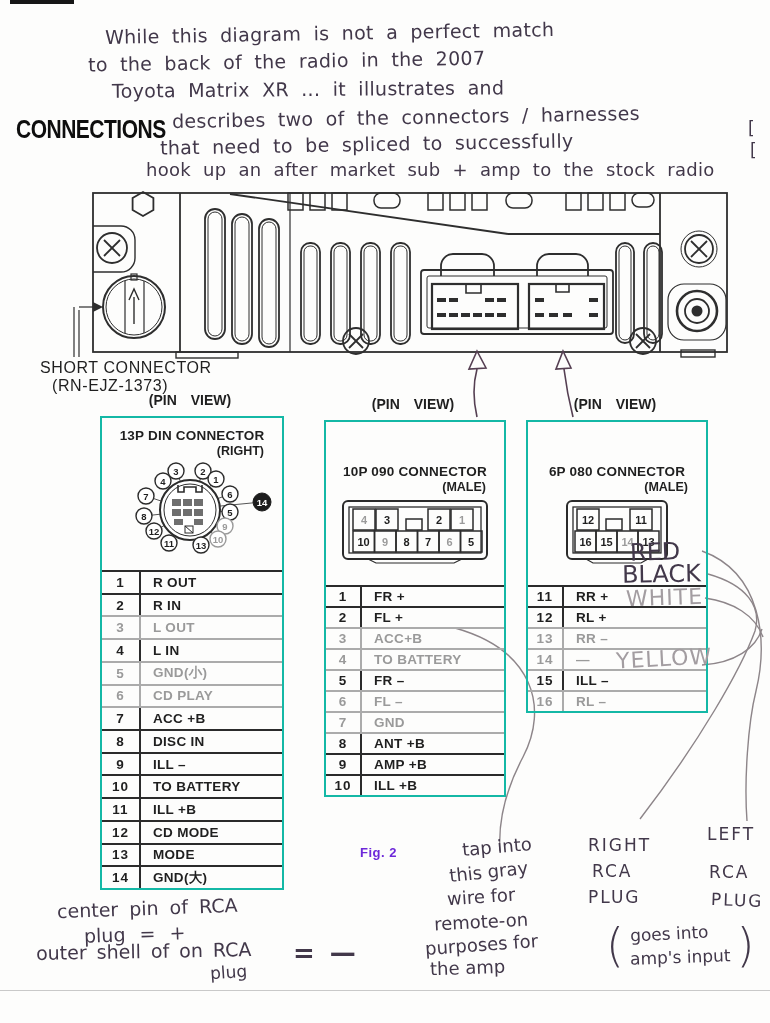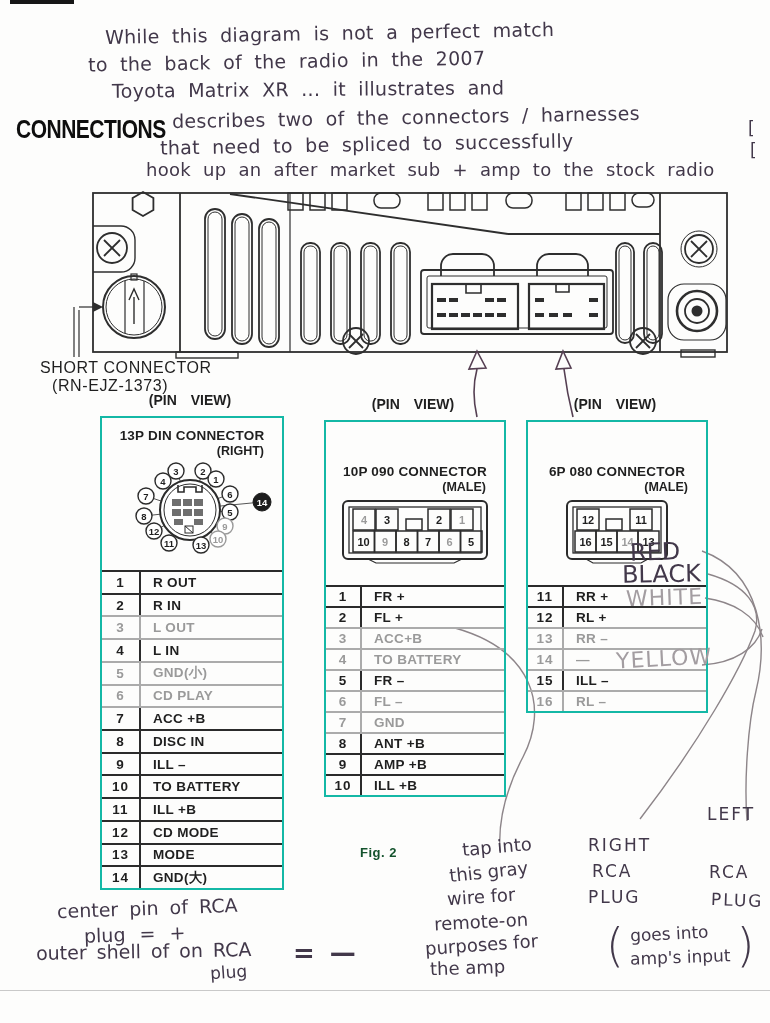--- a/index.html
+++ b/index.html
@@ -458,34 +458,34 @@
         <span class="pl">RL –</span>
       </div>
   </div>
 </div>
 
 <div class="notepen" style="left:630px;top:538px;font-size:24px;color:#42384a;transform:rotate(-2deg);">RED</div>
 <div class="notepen" style="left:622px;top:560px;font-size:24px;color:#42384a;transform:rotate(-1deg);">BLACK</div>
 <div class="notepen" style="left:626px;top:585px;font-size:22px;color:#a39da1;transform:rotate(-2deg);letter-spacing:1px;">WHITE</div>
 <div class="notepen" style="left:616px;top:646px;font-size:22px;color:#a39da1;transform:rotate(-3deg);letter-spacing:1px;">YELLOW</div>
 
-<div class="abs print" style="left:360px;top:845px;font-size:13px;font-weight:600;letter-spacing:.5px;color:#14532d;">Fig. 2</div>
+<div class="abs print" style="left:360px;top:845px;font-size:13px;font-weight:600;letter-spacing:.5px;color:#6d28d9;">Fig. 2</div>
 
 <div class="notepen hand" style="left:462px;top:836px;font-size:18px;transform:rotate(-5deg);">tap into</div>
 <div class="notepen hand" style="left:449px;top:861px;font-size:18px;transform:rotate(-6deg);">this gray</div>
 <div class="notepen hand" style="left:447px;top:886px;font-size:18px;transform:rotate(-4deg);">wire for</div>
 <div class="notepen hand" style="left:434px;top:911px;font-size:18px;transform:rotate(-3deg);">remote-on</div>
 <div class="notepen hand" style="left:425px;top:934px;font-size:18px;transform:rotate(-4deg);">purposes for</div>
 <div class="notepen hand" style="left:430px;top:957px;font-size:18px;transform:rotate(-2deg);">the amp</div>
 
 <div class="notepen hand" style="left:588px;top:835px;font-size:17px;letter-spacing:2px;">RIGHT</div>
 <div class="notepen hand" style="left:592px;top:861px;font-size:17px;letter-spacing:2px;">RCA</div>
 <div class="notepen hand" style="left:588px;top:887px;font-size:17px;letter-spacing:2px;">PLUG</div>
 
-<div class="notepen hand" style="left:707px;top:804px;font-size:17px;letter-spacing:2px;">LEFT</div>
+<div class="notepen hand" style="left:707px;top:824px;font-size:17px;letter-spacing:2px;">LEFT</div>
 <div class="notepen hand" style="left:709px;top:862px;font-size:17px;letter-spacing:2px;">RCA</div>
 <div class="notepen hand" style="left:711px;top:890px;font-size:17px;letter-spacing:2px;transform:rotate(2deg);">PLUG</div>
 
 <div class="abs" style="left:606px;top:918px;display:flex;align-items:center;gap:6px;">
   <span class="hand" style="font-size:46px;font-weight:300;">(</span>
   <span style="display:flex;flex-direction:column;gap:4px;">
     <span class="hand" style="font-size:17px;transform:rotate(-3deg);">goes into</span>
     <span class="hand" style="font-size:17px;transform:rotate(-2deg);">amp's input</span>
   </span>
   <span class="hand" style="font-size:46px;font-weight:300;">)</span>

